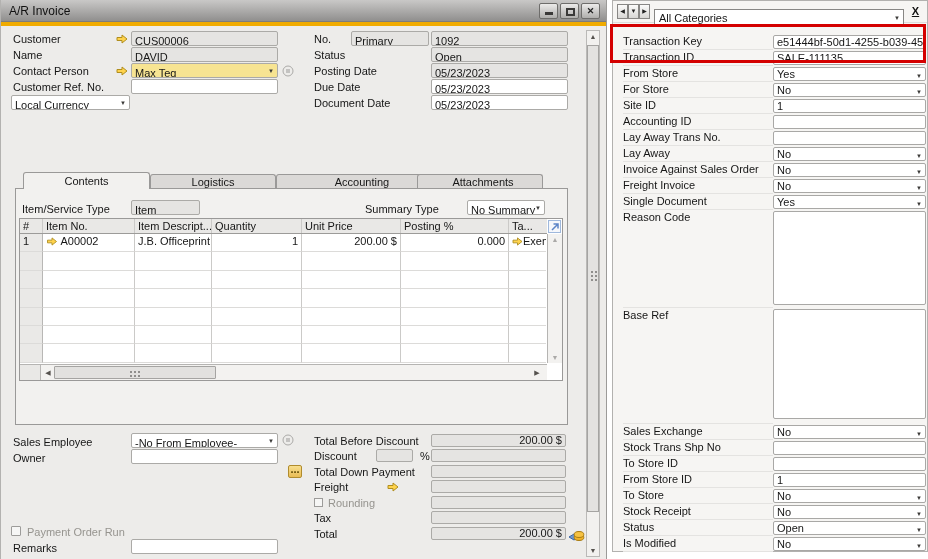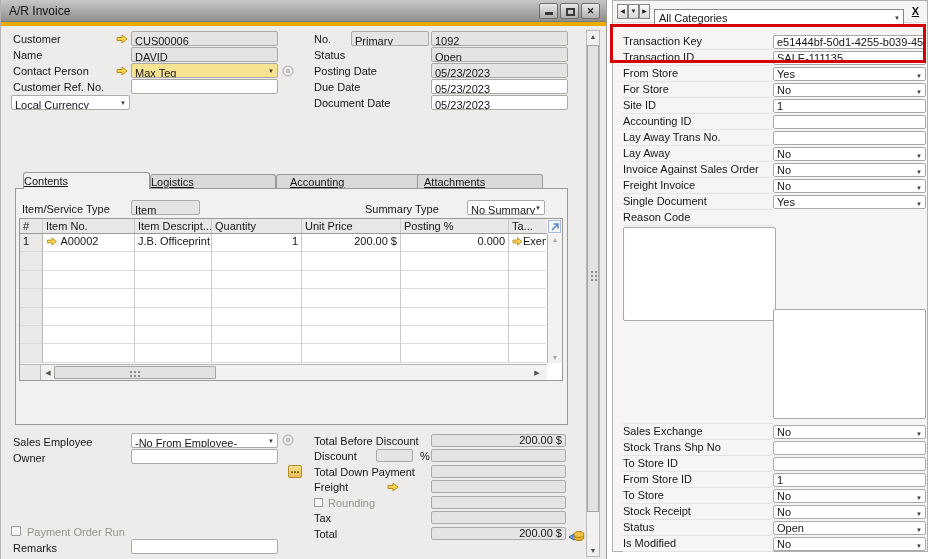--- a/index.html
+++ b/index.html
@@ -30,21 +30,21 @@
   .dd { position: absolute; right: 3px; top: 4px; font-size: 6px; color: #3B3A38; }
   .arrow-ico { position: absolute; width: 12px; height: 10px; }
   .circle-ico { position: absolute; width: 12px; height: 12px; }
   .cb { position: absolute; width: 10px; height: 10px; background: #F6F6F5;
         border: 1px solid #9D9C9A; border-radius: 1px; }
 
   
   .tabstrip { position: absolute; left: 0; top: 172px; width: 570px; height: 17px; }
   .tab { position: absolute; bottom: 0; height: 15px; background: #DBD9D7;
     border: 1px solid #9A9998; border-bottom: none; border-radius: 3px 3px 0 0;
-    text-align: left; line-height: 14px; z-index: 1; text-decoration: underline; }
+    text-align: center; line-height: 14px; z-index: 1; }
   .tab.active { height: 17px; background: #F2F1EF; line-height: 16px; z-index: 3; }
   .tab:nth-child(1) { left: 22px; width: 127px; }
   .tab:nth-child(2) { left: 149px; width: 126px; }
   .tab:nth-child(3) { left: 275px; width: 159px; padding-left: 13px; }
   .tab:nth-child(4) { left: 416px; width: 126px; padding-left: 6px; }
   .tabbox { position: absolute; left: 14px; top: 188px; width: 553px; height: 237px;
     background: #F2F1EF; border: 1px solid #9A9998; z-index: 2; }
 
   
   .tbl { position: absolute; left: 3px; top: 29px; width: 544px; height: 163px;
@@ -472,21 +472,21 @@
 
       </div>
 
       <div class="sp-row">
         <span class="sp-label">Single Document</span>
 
         <span class="sp-field"><span>Yes</span><span class="dd">▼</span></span>
 
       </div>
 
-      <div class="sp-row" style="height: 98px; flex-direction: column;">
+      <div class="sp-row" style="height: 98px;">
         <span class="sp-label">Reason Code</span>
 
         <span class="sp-field sp-ta" style="height: 94px;"></span>
       </div>
 
       <div class="sp-row" style="height: 116px;">
         <span class="sp-label">Base Ref</span>
 
         <span class="sp-field sp-ta" style="height: 110px;"></span>
       </div>

